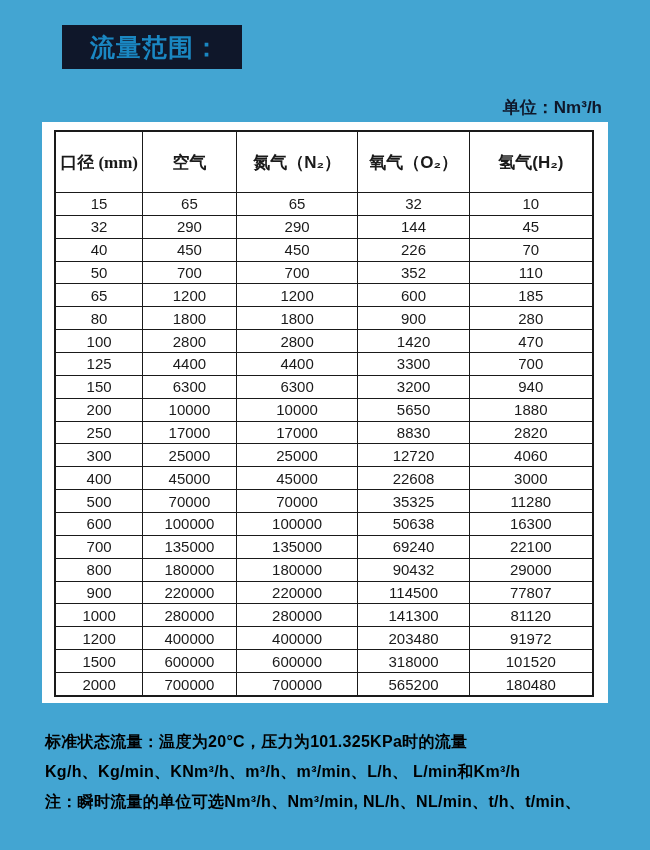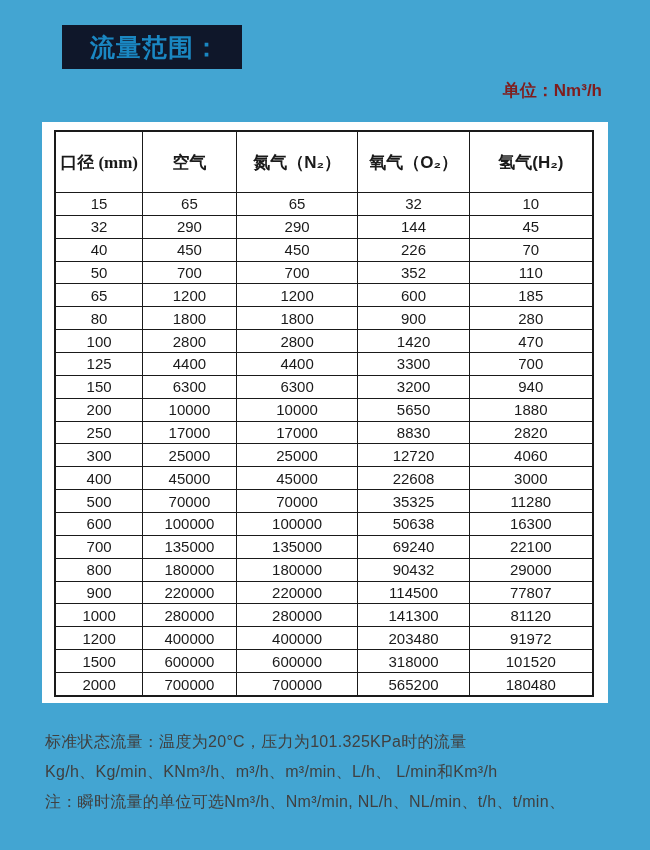--- a/index.html
+++ b/index.html
@@ -27,23 +27,23 @@
   }
   .title-badge span {
     color: #1a87c2;
     font-size: 25px;
     font-weight: bold;
     letter-spacing: 1px;
     padding-left: 6px;
   }
   .unit-label {
     position: absolute;
-    top: 79px;
+    top: 96px;
     right: 48px;
-    color: #7f1d1d;
+    color: #0f172a;
     font-size: 17px;
     font-weight: bold;
   }
   .table-panel {
     position: absolute;
     left: 42px;
     top: 122px;
     width: 566px;
     height: 581px;
     background: #ffffff;
@@ -78,23 +78,23 @@
   .data-table th:nth-child(1) { width: 16.2%; font-family: Liberation Serif, serif; }
   .data-table th:nth-child(2) { width: 17.4%; }
   .data-table th:nth-child(3) { width: 22.7%; text-align: center; }
   .data-table th:nth-child(4) { width: 20.7%; }
   .data-table th:nth-child(5) { width: 23.0%; }
   .notes {
     position: absolute;
     left: 45px;
     top: 731px;
     right: 30px;
-    color: #404040;
+    color: #000000;
     font-size: 16px;
-    font-weight: 400;
+    font-weight: 700;
     letter-spacing: 0.3px;
   }
   .notes p {
     margin: 0 0 9px 0;
     line-height: 21px;
   }
 </style>
 </head>
 <body>
 

